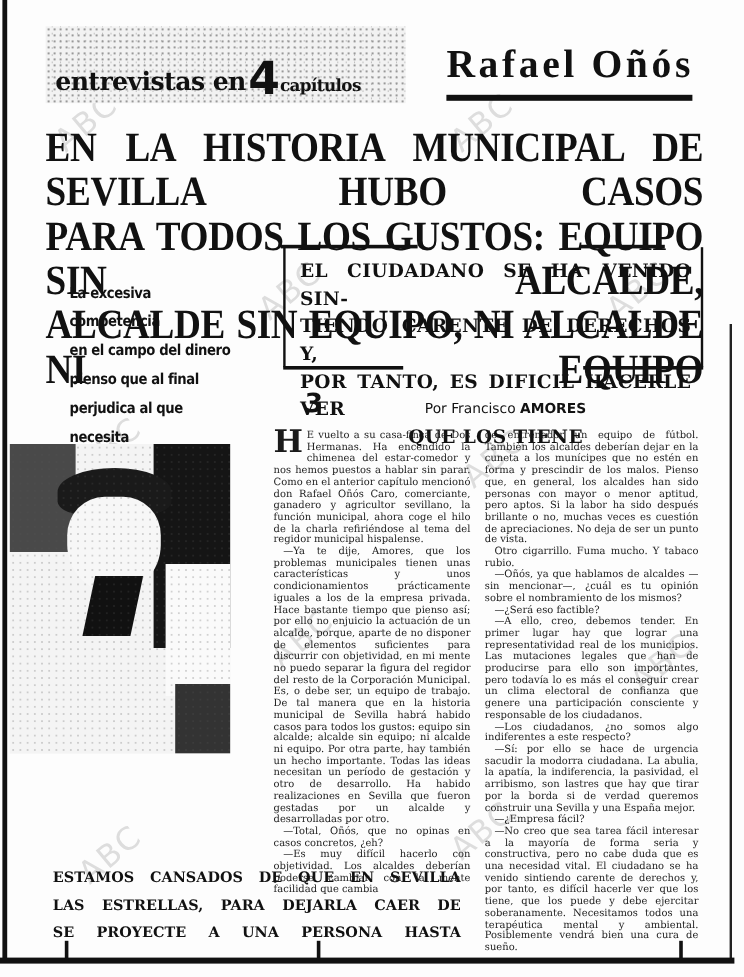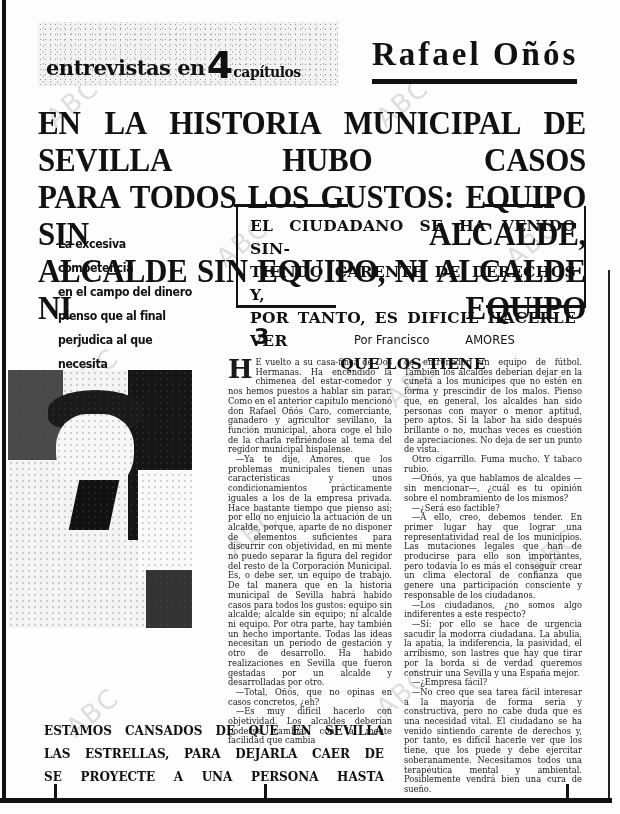--- a/index.html
+++ b/index.html
@@ -65,21 +65,21 @@
       font-family:"DejaVu Sans", sans-serif; font-weight:bold;
       font-size:12.5px; line-height:24px; letter-spacing:-0.4px;
       transform:scaleX(0.88); transform-origin:left top;
     }
     .chapter-num {
       left:254px; top:324px; font-family:"DejaVu Sans", sans-serif; font-weight:bold; font-size:22px;
     }
     .byline {
       left:354px; top:333px; font-family:"DejaVu Sans", sans-serif; font-size:11.5px;
     }
-    .byline b { font-weight:normal;margin-left:32px; }
+    .byline b { font-weight:bold; }
 
     .photo {
       left:8px; top:370px; width:184px; height:258px; background:#f4f4f4; overflow:hidden;
     }
     .photo .bg-l { position:absolute; left:0; top:0; width:55px; height:90px; background:#2a2a2a; opacity:.85; }
     .photo .bg-r { position:absolute; left:120px; top:0; width:64px; height:170px; background:#151515; }
     .photo .hair { position:absolute; left:40px; top:20px; width:95px; height:40px; border-radius:50% 50% 30% 30%; background:#1a1a1a; }
     .photo .face { position:absolute; left:48px; top:44px; width:78px; height:80px; border-radius:40% 40% 50% 50%; background:#f7f7f7; }
     .photo .collar { position:absolute; left:66px; top:110px; width:40px; height:50px; background:#111; transform:skewX(-12deg); }
     .photo .arm { position:absolute; left:130px; top:100px; width:54px; height:110px; background:#fafafa; }

